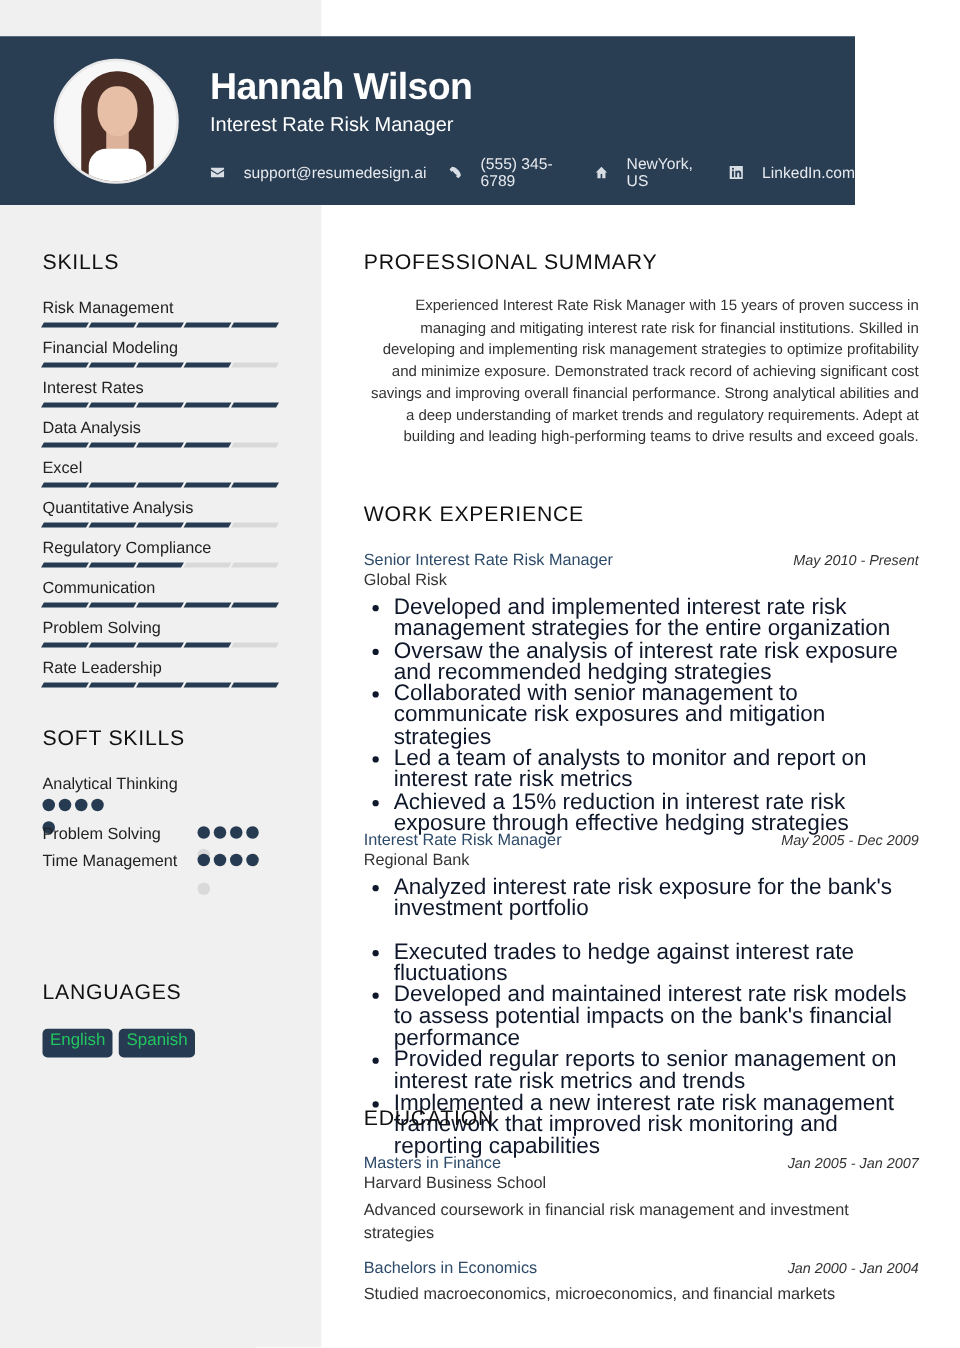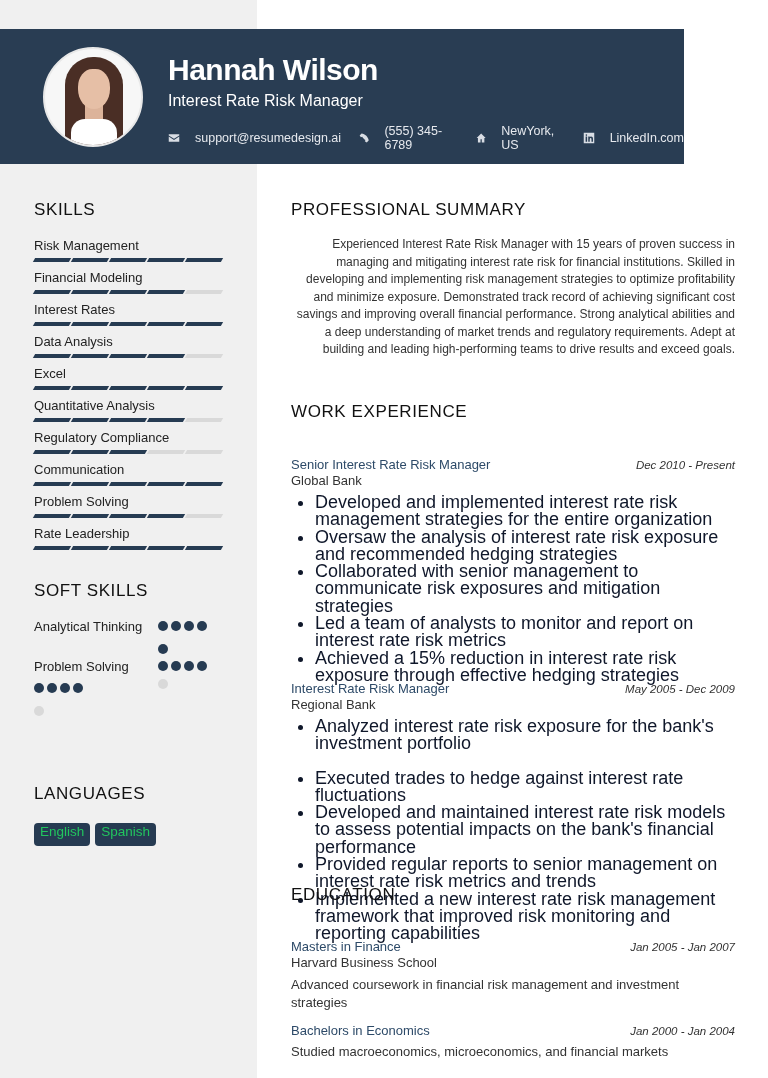--- a/index.html
+++ b/index.html
@@ -76,21 +76,21 @@
   .langs { position: absolute; left: 34px; top: 823px; display: flex; gap: 5px; }
   .lang {
     background: #263b52; color: #22c55e; font-size: 13.5px; padding: 0 6px;
     border-radius: 4px; height: 23px; line-height: 17px;
   }
 
   
   .main { position: absolute; left: 291px; width: 444px; }
   .summary { top: 236px; font-size: 12px; line-height: 17.5px; color: #333; text-align: right; }
   .job-head { display: flex; justify-content: space-between; align-items: baseline; }
-  .job-title { font-size: 13px; color: #2d4a68; font-weight: normal; margin-top: 17px; }
+  .job-title { font-size: 13px; color: #2d4a68; font-weight: normal; }
   .job-date { font-size: 11.5px; font-style: italic; color: #333; }
   .org { font-size: 13px; color: #333; line-height: 17px; }
   ul.bullets { margin: 5px 0 0 24px; font-size: 18px; line-height: 17.3px; color: #0f172a; }
   ul.bullets li { padding-left: 0; }
   .edu-desc { font-size: 13px; line-height: 17.5px; color: #333; margin-top: 5px; }
 </style>
 </head>
 <body>
 
 <div class="sidebar-bg"></div>
@@ -231,41 +231,42 @@
         <span class="seg"></span>
         <span class="seg"></span>
         <span class="seg"></span>
         <span class="seg"></span>
       </div>
     </div>
   </div>
 
 <div class="sec-title" style="left:34px; top:581px;">SOFT SKILLS</div>
 <div class="soft" id="soft">
-    <div class="soft-row" style="height: 40px;">
+    <div class="soft-row" style="height: 40px; flex-direction: column;">
       <div class="soft-label">Analytical Thinking</div>
       <div class="dots" style="row-gap: 8px;">
         <span class="dot"></span>
         <span class="dot"></span>
         <span class="dot"></span>
         <span class="dot"></span>
         <span class="dot"></span>
       </div>
     </div>
     <div class="soft-row" style="height: 22px;">
       <div class="soft-label">Problem Solving</div>
       <div class="dots" style="row-gap: 8px;">
         <span class="dot"></span>
         <span class="dot"></span>
         <span class="dot"></span>
         <span class="dot"></span>
         <span class="dot off"></span>
       </div>
     </div>
     <div class="soft-row" style="height: 40px;">
+      <div class="soft-label">Time Management</div>
       <div class="dots" style="row-gap: 8px;">
         <span class="dot"></span>
         <span class="dot"></span>
         <span class="dot"></span>
         <span class="dot"></span>
         <span class="dot off"></span>
       </div>
     </div>
   </div>
 
@@ -276,23 +277,23 @@
 </div>
 
 <div class="sec-title" style="left:291px; top:200px;">PROFESSIONAL SUMMARY</div>
 <div class="main summary">Experienced Interest Rate Risk Manager with 15 years of proven success in managing and mitigating interest rate risk for financial institutions. Skilled in developing and implementing risk management strategies to optimize profitability and minimize exposure. Demonstrated track record of achieving significant cost savings and improving overall financial performance. Strong analytical abilities and a deep understanding of market trends and regulatory requirements. Adept at building and leading high-performing teams to drive results and exceed goals.</div>
 
 <div class="sec-title" style="left:291px; top:402px;">WORK EXPERIENCE</div>
 
 <div class="main" style="top:440px;">
   <div class="job-head">
     <span class="job-title">Senior Interest Rate Risk Manager</span>
-    <span class="job-date">Dec 2010 - Present</span>
-  </div>
-  <div class="org">Global Bank</div>
+    <span class="job-date">May 2010 - Present</span>
+  </div>
+  <div class="org">Global Risk</div>
   <ul class="bullets">
     <li>Developed and implemented interest rate risk management strategies for the entire organization</li>
     <li>Oversaw the analysis of interest rate risk exposure and recommended hedging strategies</li>
     <li>Collaborated with senior management to communicate risk exposures and mitigation strategies</li>
     <li>Led a team of analysts to monitor and report on interest rate risk metrics</li>
     <li>Achieved a 15% reduction in interest rate risk exposure through effective hedging strategies</li>
   </ul>
 </div>
 
 <div class="main" style="top:664px;">

